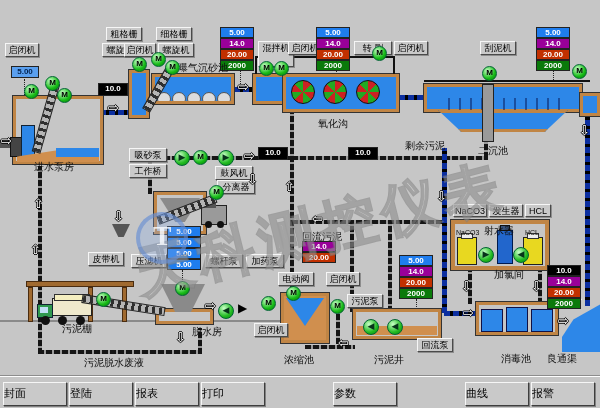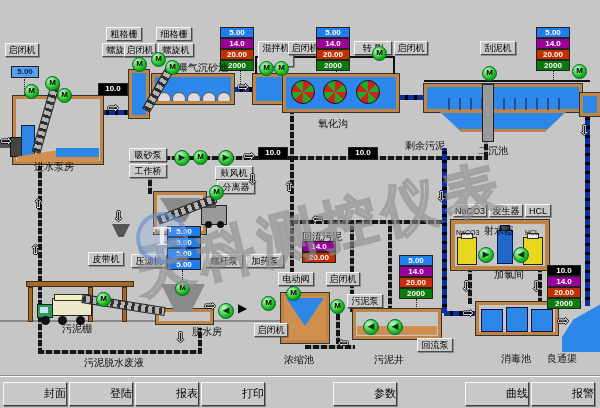--- a/index.html
+++ b/index.html
@@ -43,21 +43,21 @@
   .wm{position:absolute;left:138px;top:238px;font-size:56px;font-weight:bold;letter-spacing:7px;white-space:nowrap;
       color:rgba(255,255,255,.18);-webkit-text-stroke:2px rgba(125,125,125,.55);
       transform:rotate(-14deg);transform-origin:0 50%;z-index:38;pointer-events:none}
   .wmlogo{position:absolute;left:136px;top:212px;width:44px;height:44px;border-radius:50%;z-index:38;
       border:4px solid rgba(95,135,205,.55);background:rgba(140,175,235,.30);pointer-events:none;
       color:rgba(250,252,255,.8);font-size:28px;font-weight:bold;text-align:center;line-height:40px;
       font-family:"Liberation Serif","DejaVu Serif",serif}
   .tb{position:absolute;left:0;bottom:0;width:600px;height:31px;background:#c6c6c6;border-top:1px solid #fdfdfd;z-index:45}
   .tbtn{position:absolute;top:5px;width:62px;height:22px;background:#c9c9c9;border:1px solid;
        border-color:#f6f6f6 #3e3e3e #3e3e3e #f6f6f6;box-shadow:1px 1px 0 rgba(60,60,60,.5);
-       font-size:11px;line-height:21px;text-align:right;color:#000;cursor:pointer}
+       font-size:11px;line-height:21px;text-align:left;color:#000;cursor:pointer}
   .cell{position:absolute;background:#2d87e8;border:1px solid #114;z-index:21}
 </style>
 </head>
 <body>
 
 <div class="stage">
 
 
   <div class="pipe-wv" style="left:82px;top:99px;width:5px;height:14px"></div>
   <div class="pipe-wh" style="left:82px;top:110px;width:50px;height:5px"></div>

